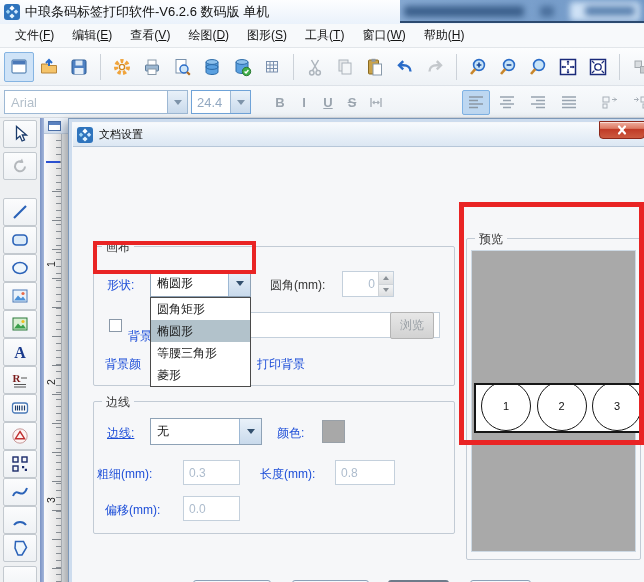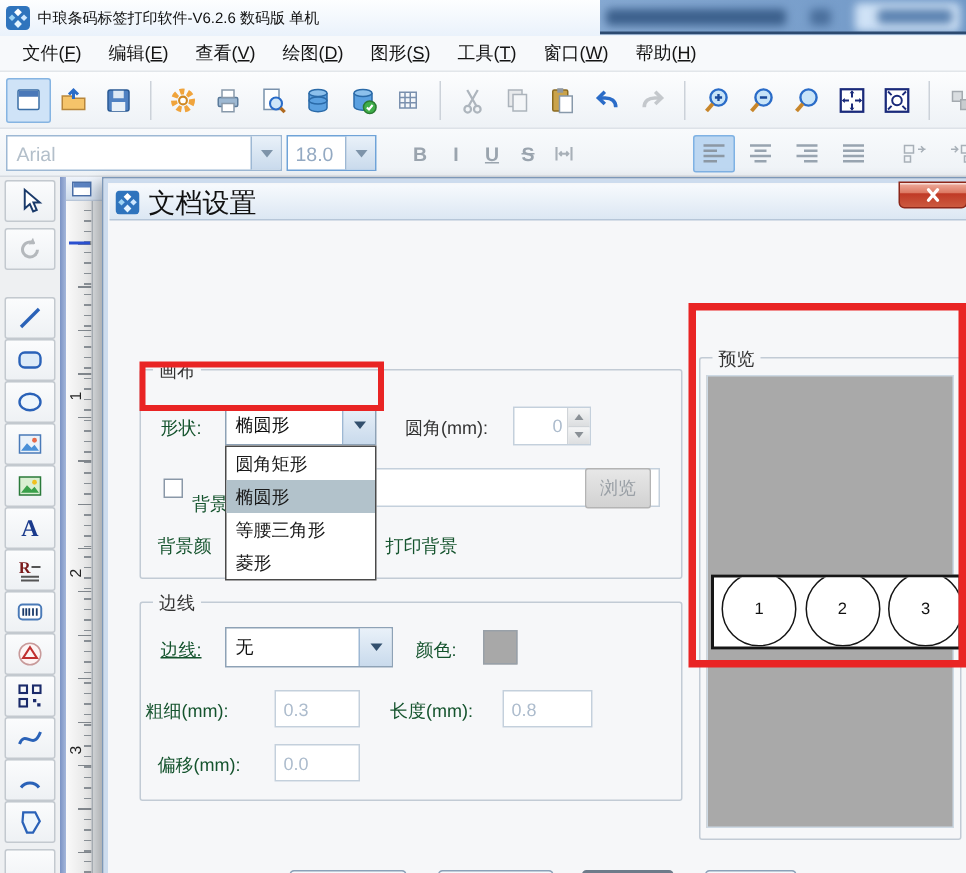--- a/index.html
+++ b/index.html
@@ -3,21 +3,21 @@
 <meta charset="utf-8">
 <style>
   html,body{margin:0;padding:0;}
   *{box-sizing:border-box;}
   body{font-family:"Liberation Sans","DejaVu Sans",sans-serif;font-size:12px;color:#1a1a1a;}
   .screen{position:relative;width:644px;height:582px;overflow:hidden;background:#eef1f5;border:0;}
 
   
   .titlebar{position:absolute;left:0;top:0;width:644px;height:24px;background:linear-gradient(#fdfeff,#eaf2fb);display:flex;align-items:center;}
   .titlebar .app-ico{width:16px;height:16px;margin:0 5px 0 4px;flex:0 0 auto;}
-  .titlebar .ttext{font-size:10px;color:#111;white-space:nowrap;}
+  .titlebar .ttext{font-size:13px;color:#111;white-space:nowrap;}
   .browser-blur{position:absolute;right:0;top:0;width:244px;height:23px;overflow:hidden;background:linear-gradient(90deg,#86a9d2,#6f97c6);}
   .browser-blur .blob{position:absolute;filter:blur(3px);border-radius:3px;}
   .browser-blur .b1{left:4px;top:6px;width:120px;height:11px;background:#3c608c;}
   .browser-blur .b2{left:140px;top:6px;width:14px;height:11px;background:#4a6f9c;}
   .browser-blur .b3{left:170px;top:2px;width:70px;height:19px;background:#cfe2f6;}
   .browser-blur .b4{left:185px;top:6px;width:50px;height:10px;background:#5b82b0;}
   .browser-blur .edge{position:absolute;left:0;bottom:0;width:100%;height:2px;background:#2c4a70;filter:blur(.5px);}
 
   
   .menubar{position:absolute;left:0;top:24px;width:644px;height:24px;background:#f7f9fb;border-bottom:1px solid #e2e6ea;display:flex;align-items:center;padding-left:6px;}
@@ -56,27 +56,27 @@
   .ruler .minor{position:absolute;right:0;top:0;width:5px;height:100%;background:repeating-linear-gradient(to bottom,transparent 0 6px,#8a9096 6px 7px);}
   .ruler .mid{position:absolute;right:0;top:0;width:9px;height:100%;background:repeating-linear-gradient(to bottom,transparent 0 28px,#80868c 28px 29px);}
   .ruler-num{position:absolute;left:1px;width:12px;height:12px;color:#222;font-size:10.5px;transform:rotate(-90deg);}
   .ruler-mark{position:absolute;left:2px;width:14px;height:2px;background:#2a50d0;}
   .mdi-gap{position:absolute;left:62px;top:134px;width:6px;height:448px;background:#d9dcdf;}
 
   
   .dialog{position:absolute;left:68px;top:118px;width:600px;height:500px;background:#f6f7f9;border:1px solid #7d98b8;box-shadow:inset 0 0 0 3px #cddcee, -3px 3px 8px rgba(0,0,0,.25);}
   .dlg-title{position:absolute;left:4px;top:4px;right:4px;height:24px;background:linear-gradient(#f7fafd,#dce7f3);border-bottom:1px solid #b6c6d8;display:flex;align-items:center;}
   .dlg-title .app-ico{width:16px;height:16px;margin:0 6px 0 4px;}
-  .dlg-title .dtext{font-size:18px;color:#111;}
+  .dlg-title .dtext{font-size:11px;color:#111;}
   .dlg-close{position:absolute;left:530px;top:2px;width:46px;height:18px;background:linear-gradient(#f0b0a4,#d9604c 45%,#b83категория424 46%,#c44633);background:linear-gradient(#efae9f,#dd7a64 40%,#c03a26 45%,#cc5a40);border:1px solid #8c271a;border-radius:0 0 4px 4px;display:flex;align-items:center;justify-content:center;box-shadow:inset 0 1px 0 rgba(255,255,255,.6);}
   .dlg-body{position:absolute;left:4px;top:29px;right:4px;bottom:0;background:#f6f7f9;}
   .prompt{position:absolute;left:34px;top:46px;font-size:12.5px;color:#2a2a2a;}
   .group{position:absolute;border:1px solid #c2cbd5;border-radius:2px;}
   .group>.glabel{position:absolute;left:8px;top:-8px;background:#f6f7f9;padding:0 4px;color:#333;}
-  .flabel{position:absolute;color:#14532d;}
+  .flabel{position:absolute;color:#1d4ed8;}
   .combo{position:absolute;background:#fff;border:1px solid #8ea2b6;display:flex;align-items:center;}
   .combo .val{flex:1;padding-left:6px;color:#111;}
   .combo .combo-arrow{height:100%;}
   .dis-input{position:absolute;background:#fff;border:1px solid #c4d0dc;color:#adbccd;display:flex;align-items:center;padding-left:5px;}
   .spinner{position:absolute;background:#fff;border:1px solid #c4d0dc;display:flex;}
   .spinner .sval{flex:1;display:flex;align-items:center;justify-content:flex-end;padding-right:3px;color:#adbccd;}
   .spin-btns{width:15px;display:flex;flex-direction:column;border-left:1px solid #d0d4d8;}
   .tri-up{width:0;height:0;border-left:3px solid transparent;border-right:3px solid transparent;border-bottom:4px solid #8a9096;}
   .tri-dn{width:0;height:0;border-left:3px solid transparent;border-right:3px solid transparent;border-top:4px solid #8a9096;}
   .checkbox{position:absolute;width:13px;height:13px;background:#fff;border:1px solid #8a98a8;}
@@ -269,21 +269,21 @@
     </div>
 
   <div class="toolbar2">
     <div class="font-combo">
       <span class="val">Arial</span>
       <span class="combo-arrow">
           <span class="caret" style="opacity:.55"></span>
         </span>
     </div>
     <div class="size-combo">
-      <span class="val">18.0</span>
+      <span class="val">24.4</span>
       <span class="combo-arrow">
           <span class="caret" style="opacity:.55"></span>
         </span>
     </div>
     <span id="fmt-styles"><div class="fmt-btn " style="left: 268px;">B</div><div class="fmt-btn " style="left: 292px;">I</div><div class="fmt-btn u" style="left: 316px;">U</div><div class="fmt-btn s" style="left: 340px;">S</div><div class="fmt-btn" style="left: 364px;">
           <svg width="16" height="15" viewBox="0 0 16 15">
             <path d="M3 12V3M13 12V3" stroke="#a8b0b8" stroke-width="1.4"></path>
             <path d="M5 7.5h6M6.5 6L5 7.5 6.5 9M9.5 6L11 7.5 9.5 9" fill="none" stroke="#a8b0b8" stroke-width="1.2"></path>
           </svg>
         </div></span>

